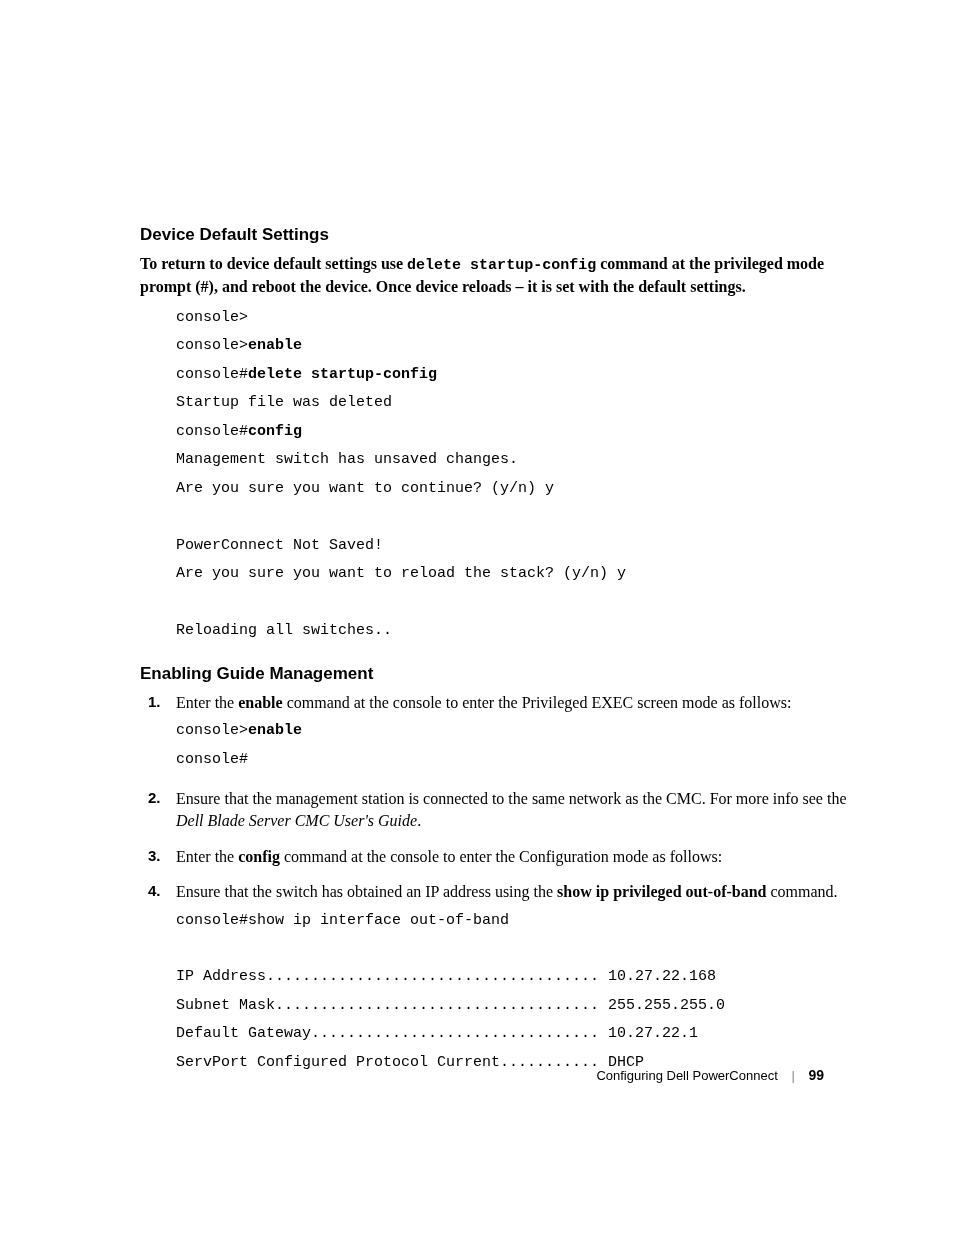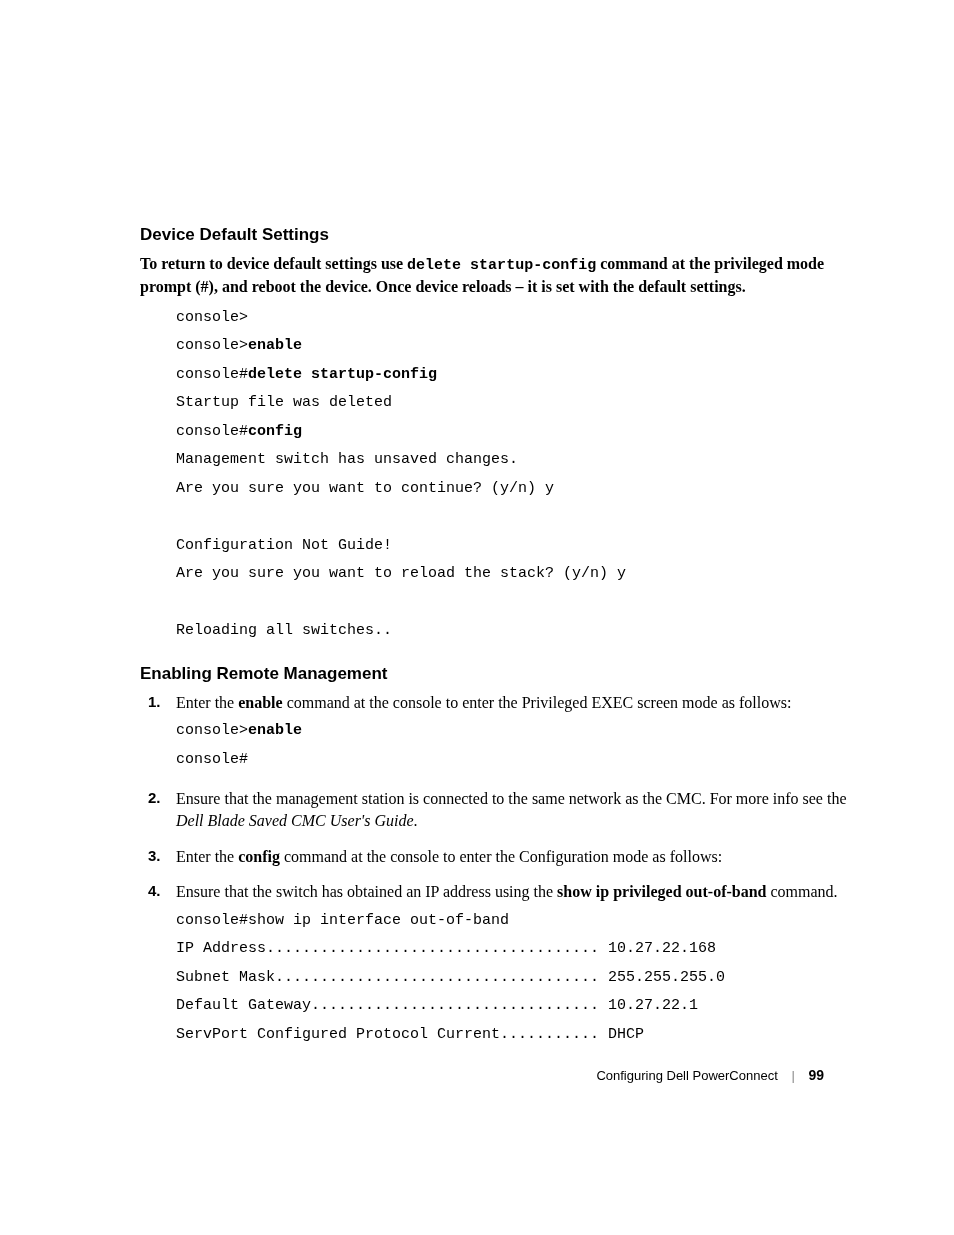--- a/index.html
+++ b/index.html
@@ -78,20 +78,21 @@
     margin-top: 4px;
     white-space: pre;
   }
   .step-code .bold {
     font-weight: bold;
   }
   .output-block {
     font-family: "Courier New", Courier, monospace;
     font-size: 15px;
     line-height: 1.9;
+    margin-top: 28px;
     white-space: pre;
   }
   .footer {
     position: absolute;
     bottom: 152px;
     right: 130px;
     font-size: 13px;
     font-family: Arial, Helvetica, sans-serif;
   }
   .footer .divider {
@@ -115,40 +116,40 @@
   </p>
 
   <div class="code-block"><span>console&gt;</span>
 <span>console&gt;</span><span class="bold">enable</span>
 <span>console#</span><span class="bold">delete startup-config</span>
 <span>Startup file was deleted</span>
 <span>console#</span><span class="bold">config</span>
 <span>Management switch has unsaved changes.</span>
 <span>Are you sure you want to continue? (y/n) y</span>
 <span></span>
-<span>Configuration Not Guide!</span>
+<span>PowerConnect Not Saved!</span>
 <span>Are you sure you want to reload the stack? (y/n) y</span>
 <span></span>
 <span>Reloading all switches..</span></div>
 
   <div class="section2">
-    <div class="heading">Enabling Remote Management</div>
+    <div class="heading">Enabling Guide Management</div>
 
     <ol class="steps">
 
       <li>
         <span class="num">1.</span>
         <span>Enter the </span><span class="bold">enable</span><span> command at the console to enter the Privileged EXEC screen mode as follows:</span>
         <div class="step-code"><span>console&gt;</span><span class="bold">enable</span>
 <span>console#</span></div>
       </li>
 
       <li>
         <span class="num">2.</span>
-        <span>Ensure that the management station is connected to the same network as the CMC. For more info see the </span><span class="italic">Dell Blade Saved CMC User's Guide</span><span>.</span>
+        <span>Ensure that the management station is connected to the same network as the CMC. For more info see the </span><span class="italic">Dell Blade Server CMC User's Guide</span><span>.</span>
       </li>
 
       <li>
         <span class="num">3.</span>
         <span>Enter the </span><span class="bold">config</span><span> command at the console to enter the Configuration mode as follows:</span>
       </li>
 
       <li>
         <span class="num">4.</span>
         <span>Ensure that the switch has obtained an IP address using the </span><span class="bold">show ip privileged out-of-band</span><span> command.</span>

